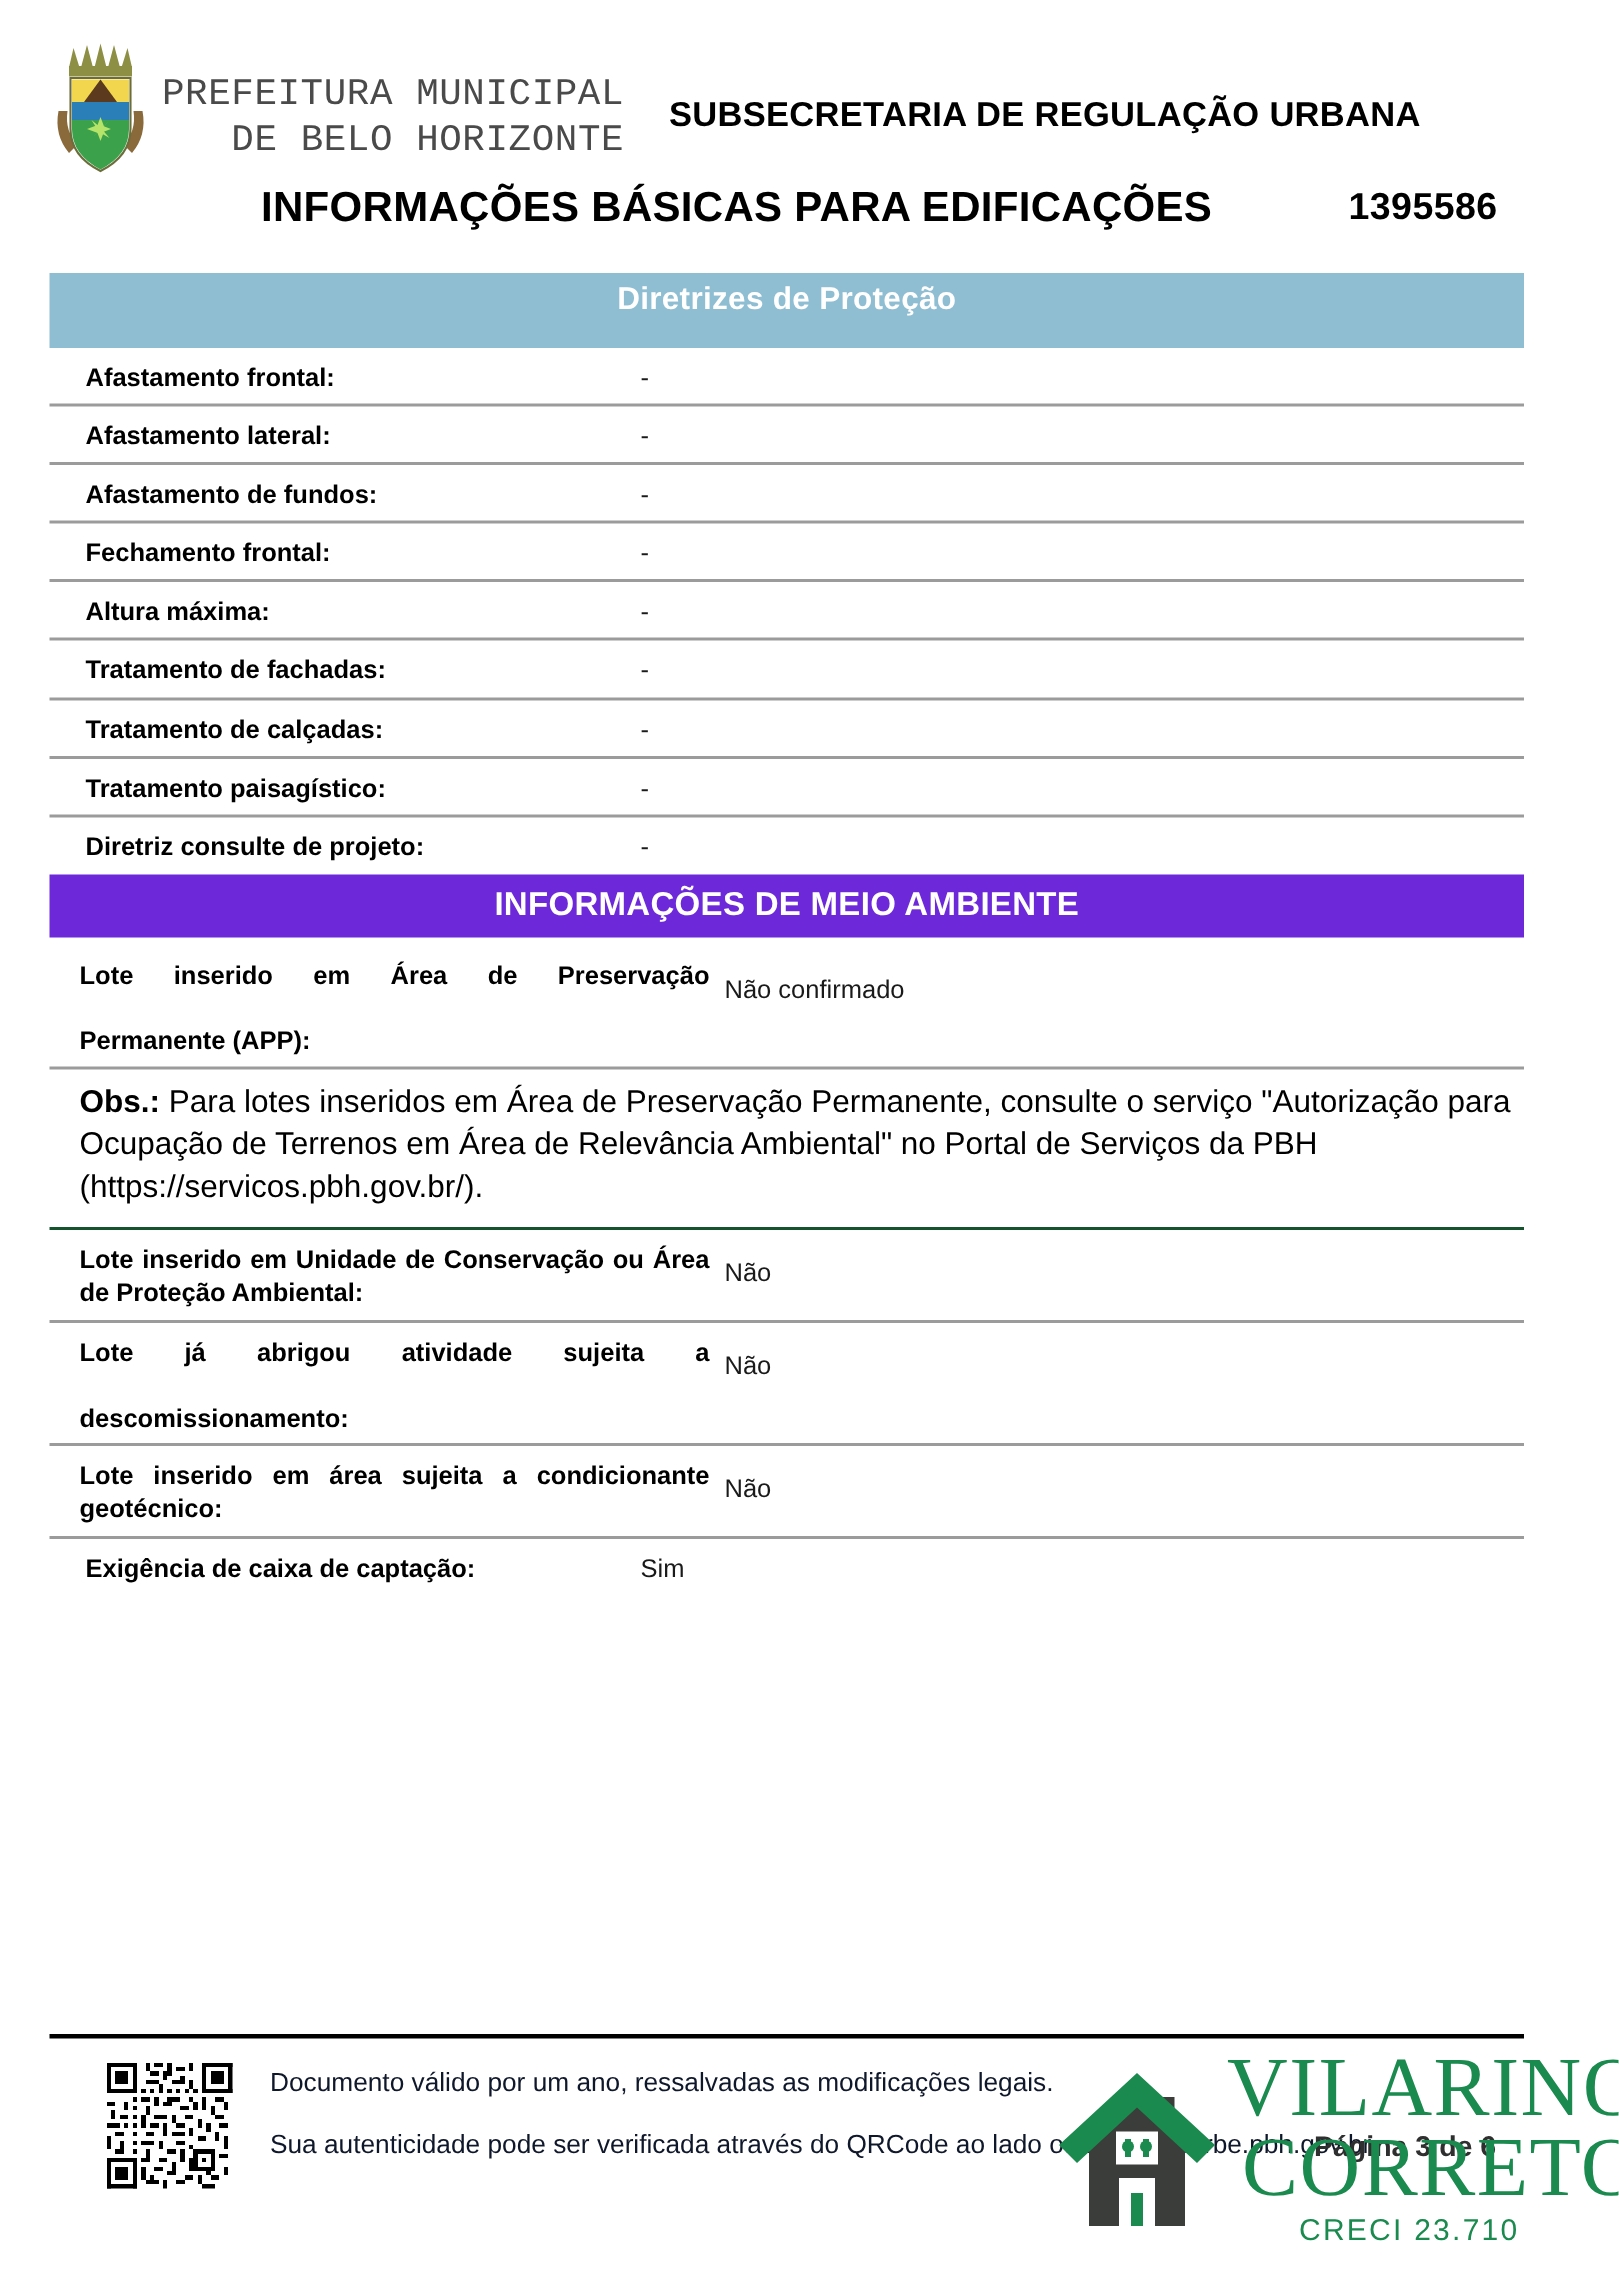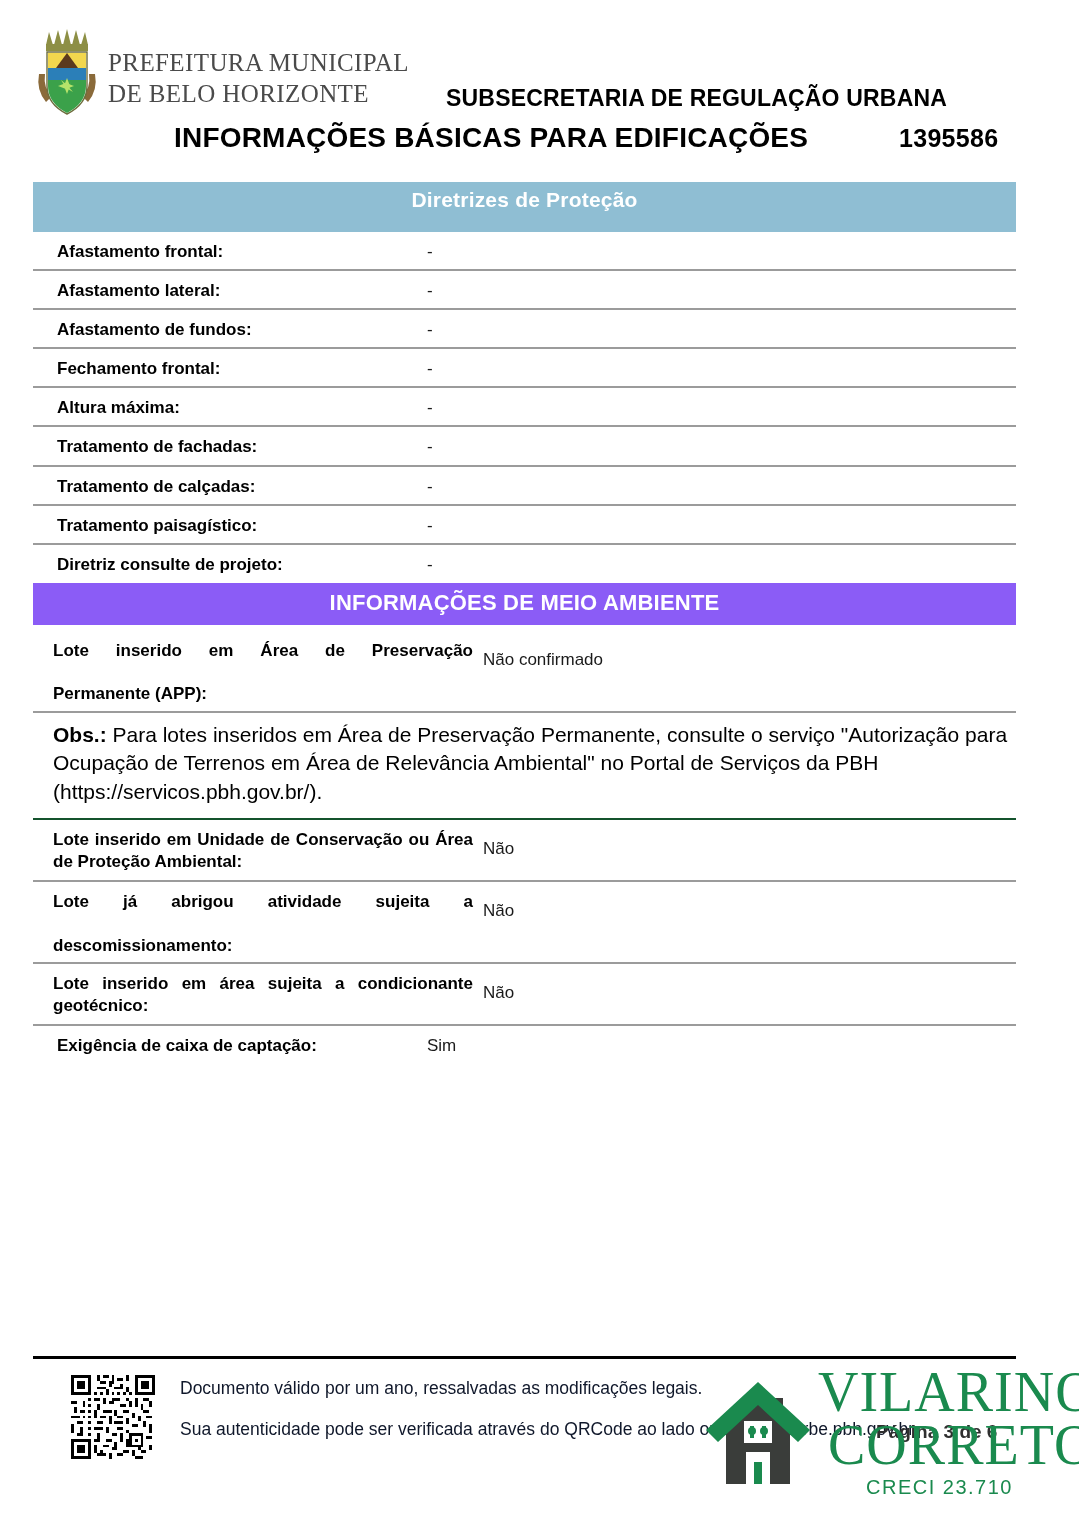--- a/index.html
+++ b/index.html
@@ -26,35 +26,35 @@
     left: 34px; top: 28px;
     width: 66px; height: 92px;
   }
   .brand-text {
     position: absolute;
     left: 108px; top: 48px;
     line-height: 1.22;
     color: #4a4a4a;
   }
   .brand-line1, .brand-line2 {
-    font-family: Liberation Serif, serif;
+    font-family: Liberation Mono, monospace;
     font-size: 25px;
     letter-spacing: 0.4px;
     white-space: nowrap;
+    text-align: right;
   }
   .brand-line1 { font-size: 25px; }
   .brand-line2 { font-size: 25px; }
   .sub-title {
     position: absolute;
     left: 446px; top: 63px;
     font-size: 23px;
     font-weight: bold;
     letter-spacing: 0.2px;
     white-space: nowrap;
-    margin-top: 22px;
   }
 
   
   .title-row {
     position: relative;
     height: 46px;
   }
   .main-title {
     position: absolute;
     left: 174px; top: 0;
@@ -85,21 +85,21 @@
     color: #ffffff;
     font-weight: bold;
     letter-spacing: 0.2px;
   }
   .band-light {
     background: #8fbed3;
     font-size: 21px;
     padding: 6px 0 20px;
   }
   .band-dark {
-    background: #8b5cf6;
+    background: #6d28d9;
     font-size: 22px;
     padding: 7px 0 9px;
     text-transform: uppercase;
   }
 
   
   .row {
     display: flex;
     align-items: flex-start;
     border-bottom: 2px solid #9b9b9b;

